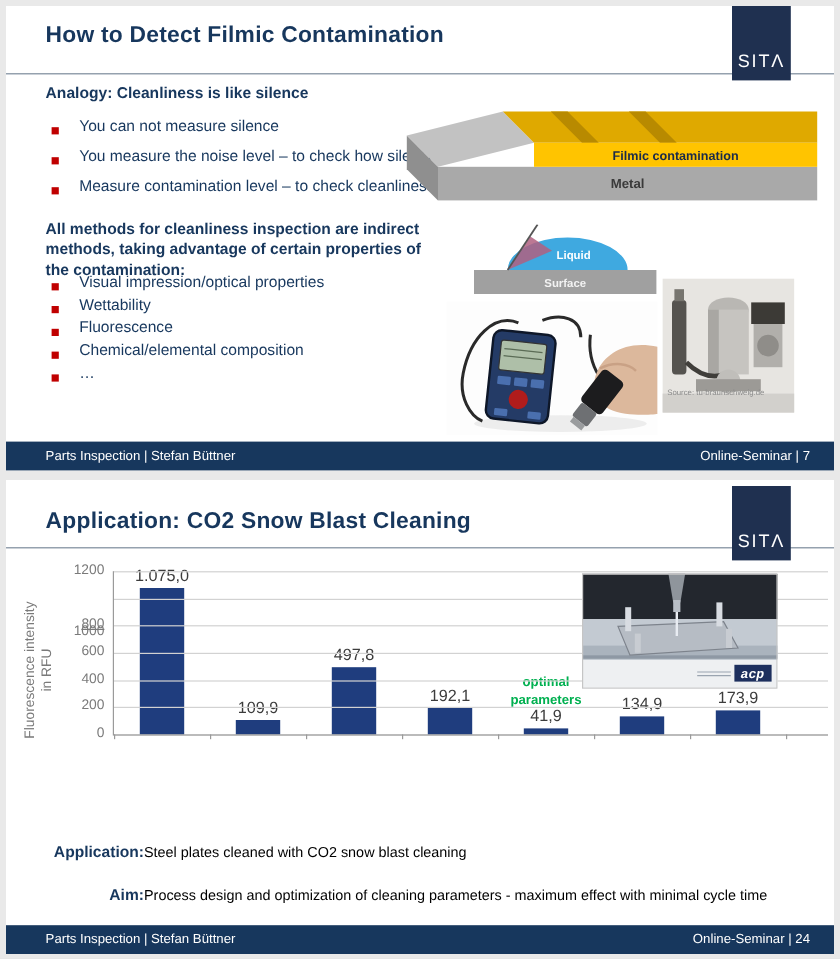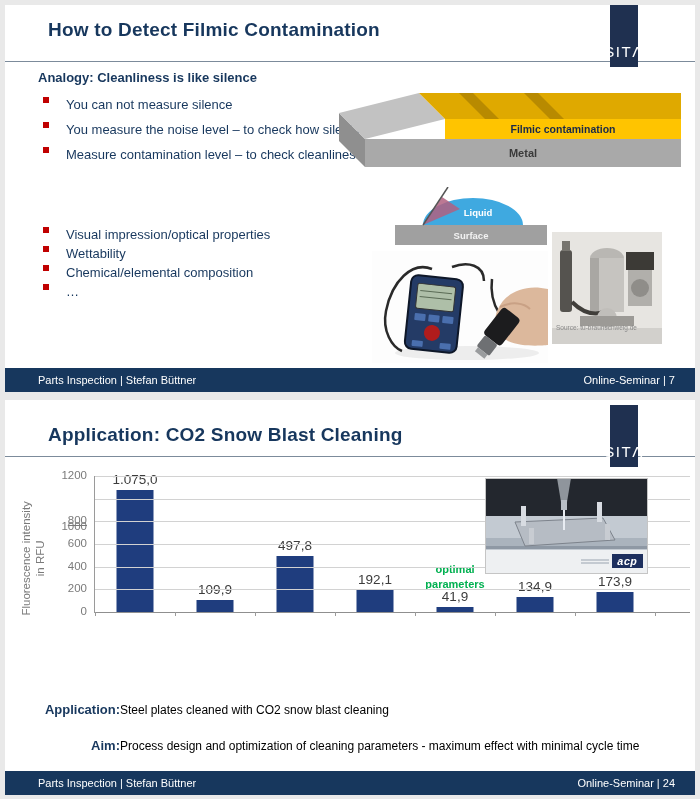--- a/index.html
+++ b/index.html
@@ -2,34 +2,34 @@
 <html><head>
 <meta charset="utf-8">
 <style>
   * { margin:0; padding:0; box-sizing:border-box; }
   body { font-family:"Liberation Sans", sans-serif; background:#d8d8d8; }
   .page { position:relative; width:700px; height:799px; background:#e9e9e9; overflow:hidden; }
   .slide { position:absolute; left:5px; width:690px; background:#ffffff; }
   .slide1 { top:5px; height:387px; }
   .slide2 { top:400px; height:395px; }
 
-  .slide-title { position:absolute; left:33px; top:14px; font-size:19px; font-weight:bold; color:#17375D; letter-spacing:.2px; white-space:nowrap;margin-left:10px; }
+  .slide-title { position:absolute; left:33px; top:14px; font-size:19px; font-weight:bold; color:#17375D; letter-spacing:.2px; white-space:nowrap; }
   .title-rule { position:absolute; left:0; top:56px; width:100%; height:1px; background:#7c8b9b; }
-  .sita-logo { position:absolute; left:605px; width:28px; height:62px; background:#1F3050; color:#fff; display:flex; align-items:flex-end; justify-content:center; padding-bottom:7px; font-size:15px; letter-spacing:1.5px; z-index:3; font-weight:normal; }
+  .sita-logo { position:absolute; left:605px; width:49px; height:62px; background:#1F3050; color:#fff; display:flex; align-items:flex-end; justify-content:center; padding-bottom:7px; font-size:15px; letter-spacing:1.5px; z-index:3; font-weight:normal; }
   .slide1 .sita-logo { top:0; }
   .slide2 .sita-logo { top:5px; }
 
   .sec-heading { position:absolute; color:#17375D; font-weight:bold; font-size:13px; line-height:1.3; }
   .analogy-heading { left:33px; top:65px; }
   .methods-heading { left:33px; top:178px; width:335px; }
 
   .bullets { position:absolute; left:38px; display:flex; flex-direction:column; }
   .analogy-bullets { top:92px; gap:10px; }
   .methods-bullets { top:222px; gap:4px; }
-  .bullet-row { display:flex; align-items:flex-start; }
+  .bullet-row { display:flex; align-items:flex-end; }
   .bullet-sq { width:6px; height:6px; background:#C00000; margin-right:17px; flex:none; }
   .bullet-tx { color:#17375D; font-size:13px; white-space:nowrap; }
 
   .fig { position:absolute; }
   .layer-diagram { left:330px; top:72px; width:360px; height:98px; }
   .wetting-diagram { left:385px; top:182px; width:165px; height:64px; }
   .device-photo { left:367px; top:246px; width:176px; height:112px; }
   .equipment-photo { left:547px; top:227px; width:110px; height:112px; }
   .photo-caption { position:absolute; left:4px; bottom:13px; font-size:6.5px; color:#8a8a8a; white-space:nowrap; }
 
@@ -77,28 +77,33 @@
         <div class="bullet-row">
           <span class="bullet-sq"></span>
           <span class="bullet-tx">You measure the noise level – to check how silent it is</span>
         </div>
         <div class="bullet-row">
           <span class="bullet-sq"></span>
           <span class="bullet-tx">Measure contamination level – to check cleanliness</span>
         </div>
       </div>
 
+    <div class="sec-heading methods-heading">All methods for cleanliness inspection are indirect methods, taking advantage of certain properties of the contamination:</div>
     <div class="bullets methods-bullets">
         <div class="bullet-row">
           <span class="bullet-sq"></span>
           <span class="bullet-tx">Visual impression/optical properties</span>
         </div>
         <div class="bullet-row">
           <span class="bullet-sq"></span>
           <span class="bullet-tx">Wettability</span>
+        </div>
+        <div class="bullet-row">
+          <span class="bullet-sq"></span>
+          <span class="bullet-tx">Fluorescence</span>
         </div>
         <div class="bullet-row">
           <span class="bullet-sq"></span>
           <span class="bullet-tx">Chemical/elemental composition</span>
         </div>
         <div class="bullet-row">
           <span class="bullet-sq"></span>
           <span class="bullet-tx">…</span>
         </div>
       </div>

